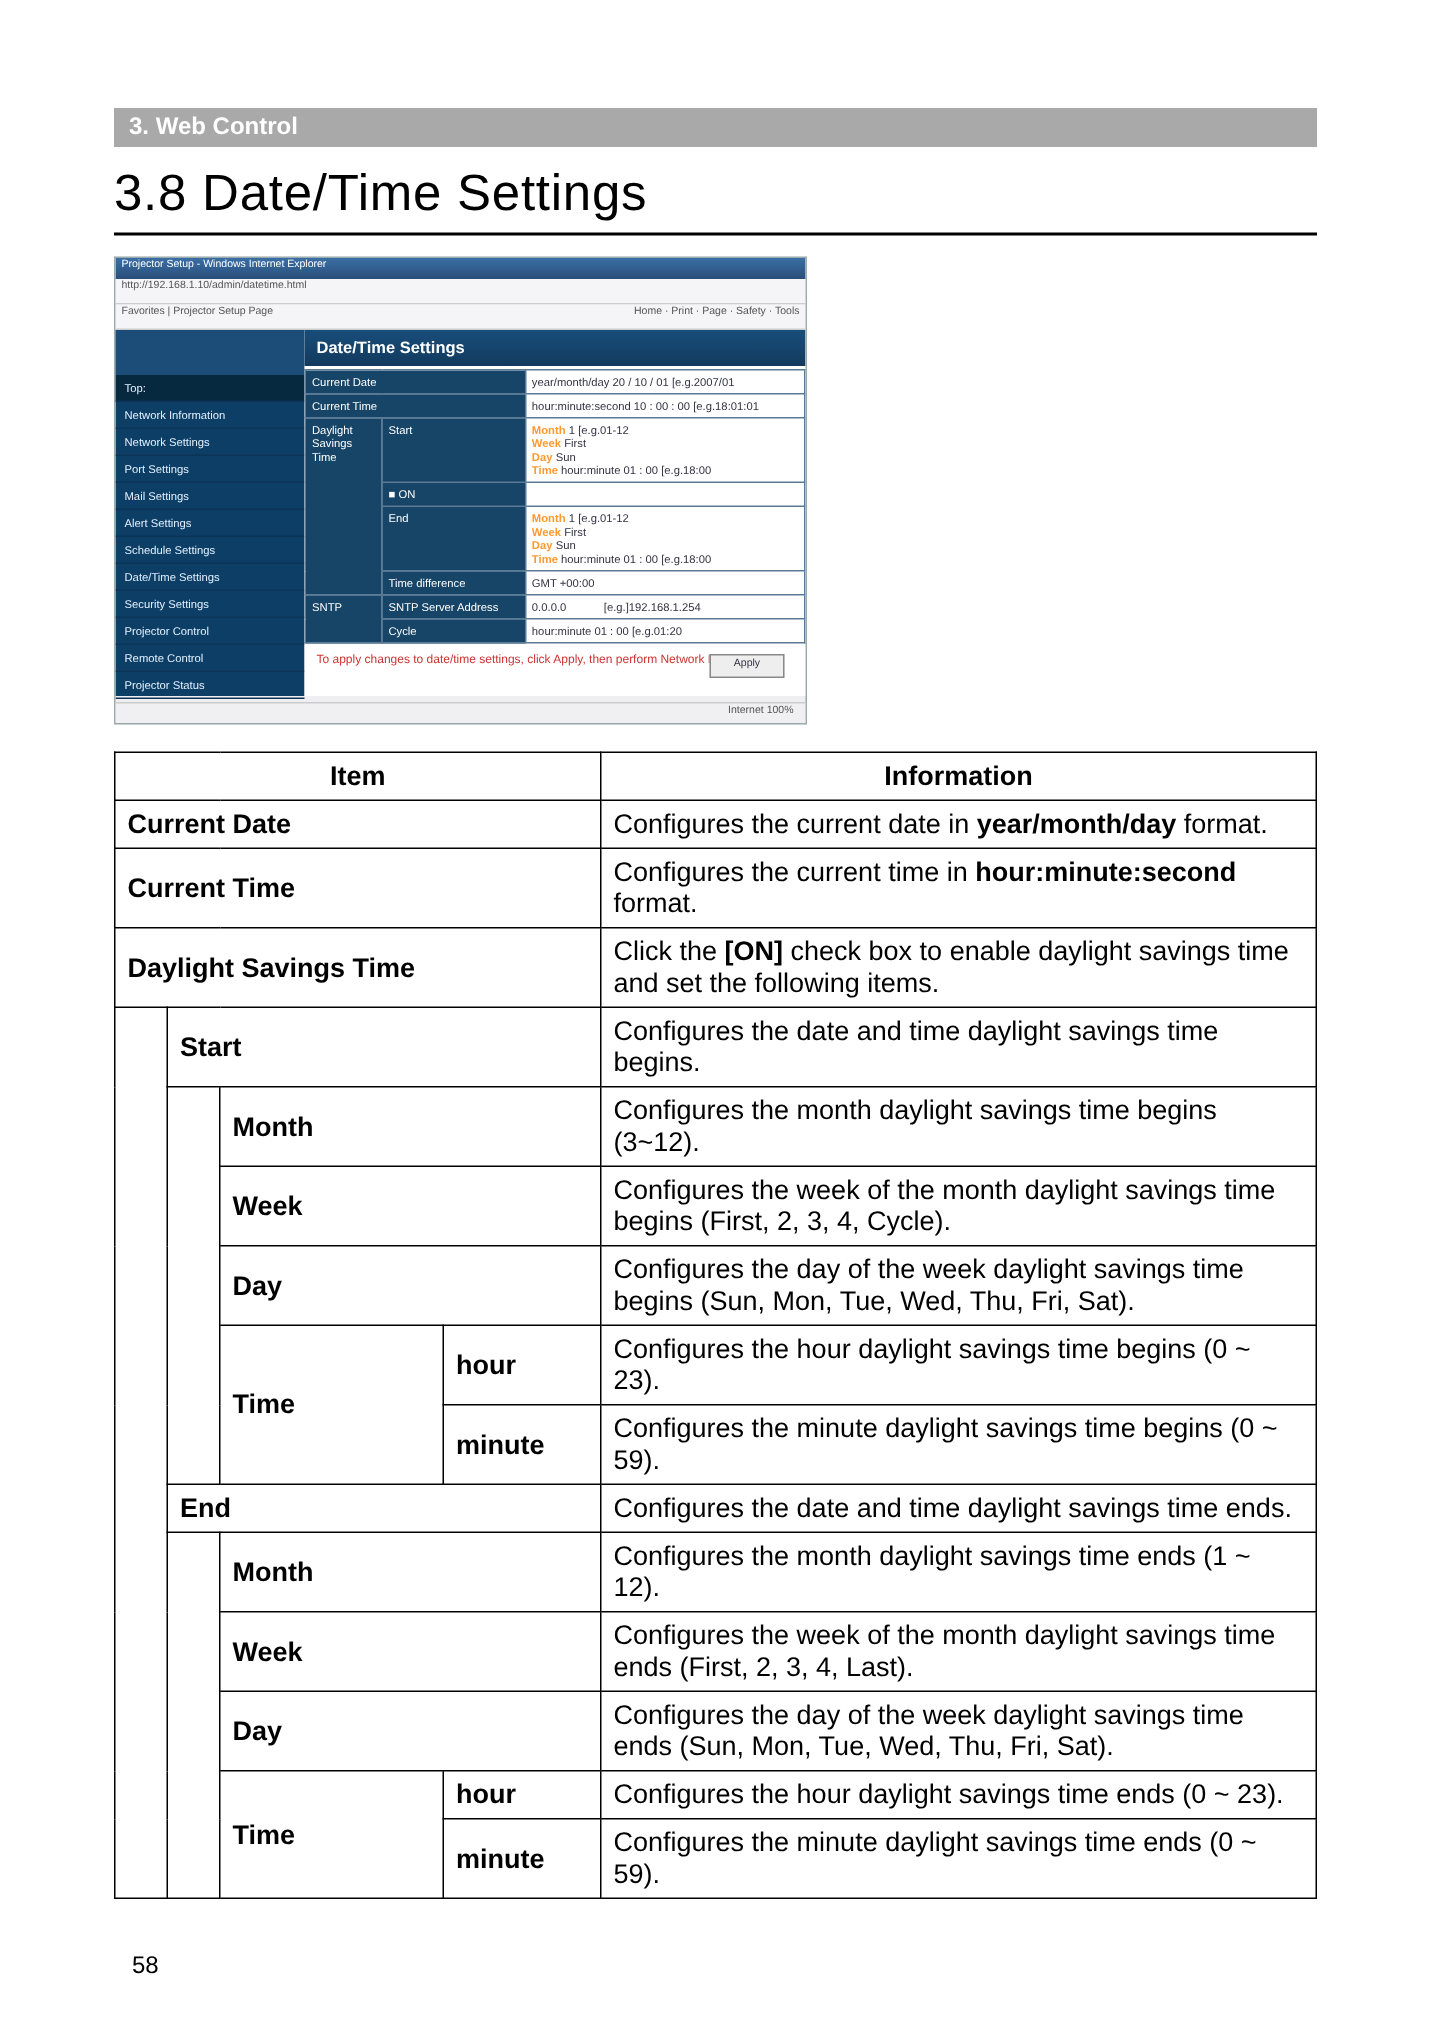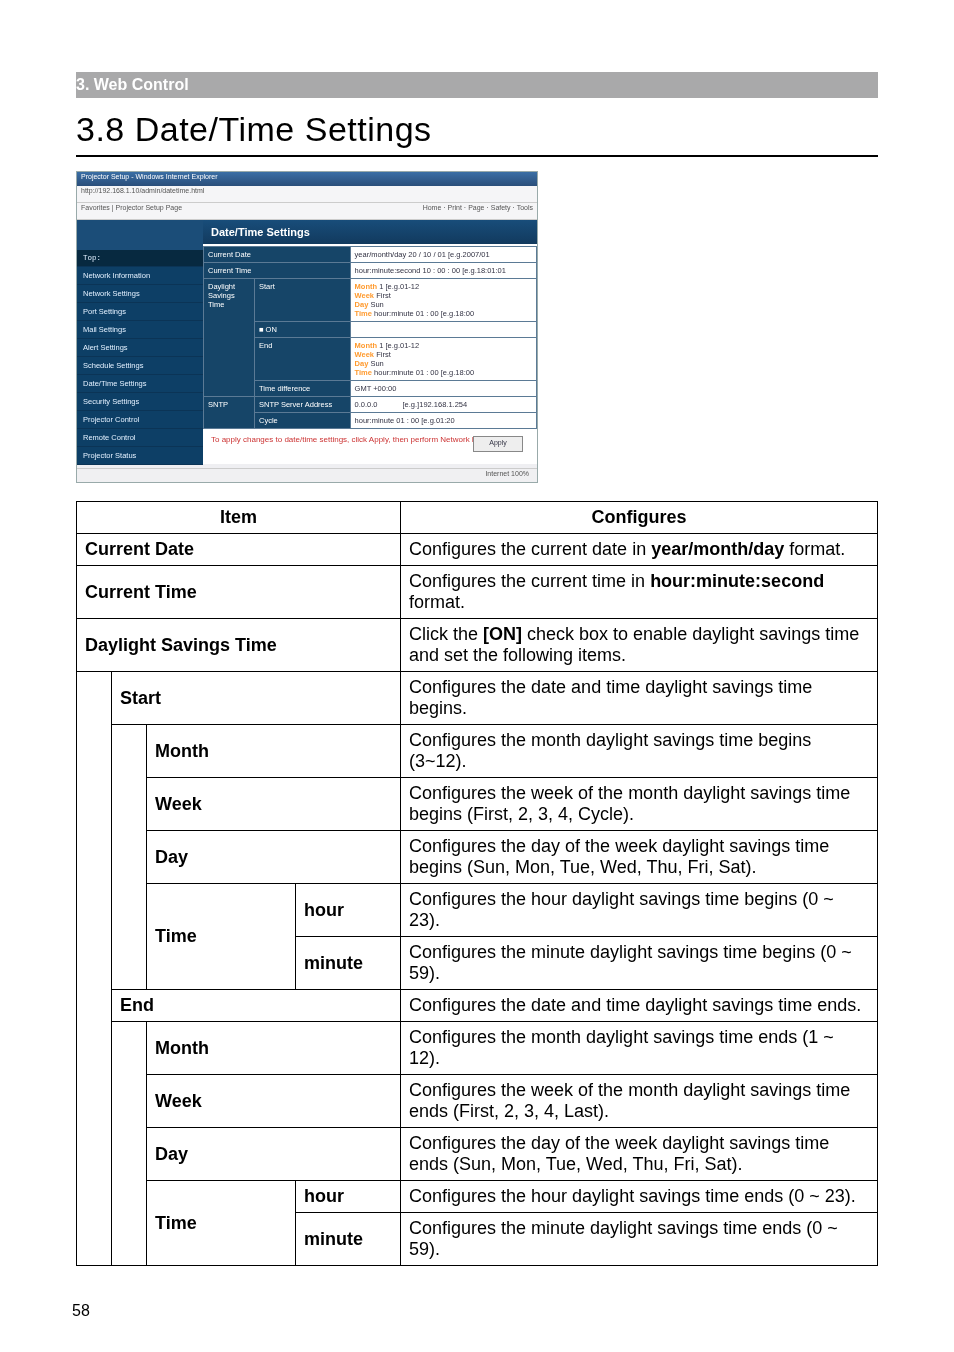--- a/index.html
+++ b/index.html
@@ -14,21 +14,21 @@
     min-height: 1352px;
     padding: 72px 76px 60px 76px;
     box-sizing: border-box;
     position: relative;
   }
   .top-bar {
     background: #a9a9aa;
     color: #fff;
     font-weight: bold;
     font-size: 16px;
-    padding: 4px 0;
+    padding: 4px 10px;
     margin-bottom: 12px;
   }
   .h1 {
     font-size: 34px;
     font-weight: 400;
     margin: 10px 0 6px 0;
     letter-spacing: 0.5px;
   }
   .underline {
     border-bottom: 2px solid #000;
@@ -86,21 +86,20 @@
   }
   .ss-l-item {
     padding: 4px 6px;
     font-size: 7.5px;
     color: #e2f0ff;
     border-bottom: 1px solid #0b3456;
     white-space: nowrap;
   }
   .ss-l-head {
     background:#072940;
-    font-family:Liberation Mono, monospace;
   }
   .ss-right {
     flex: 1;
     background: #fff;
     padding: 0;
   }
   .ss-section-title {
     background: linear-gradient(#184d7a, #123a5e);
     color: #fff;
     font-weight: bold;
@@ -179,21 +178,21 @@
     text-align: center;
     background: #fff;
   }
   .col-item-1 { width: 18px; }
   .col-item-2 { width: 18px; }
   .col-item-3 { width: 132px; }
   .col-item-4 { width: 88px; }
   .page-num {
     position: absolute;
     bottom: 32px;
-    left: 72px;
+    left: 88px;
     font-size: 16px;
   }
 </style>
 </head>
 <body>
 
 <div class="page">
   <div class="top-bar">3. Web Control</div>
 
   <div class="h1">3.8 Date/Time Settings</div>
@@ -284,21 +283,21 @@
     <div class="ss-status">
       <span>Internet        100%</span>
     </div>
   </div>
 
 
   <table class="main">
     <tbody>
         <tr>
       <th colspan="4" style="width:280px">Item</th>
-      <th>Configures</th>
+      <th>Information</th>
     </tr>
 
     <tr>
       <td colspan="4" class="format-bold">Current Date</td>
       <td>
         <span>Configures the current date in </span><span class="format-bold">year/month/day</span><span> format.</span>
       </td>
     </tr>
 
     <tr>

